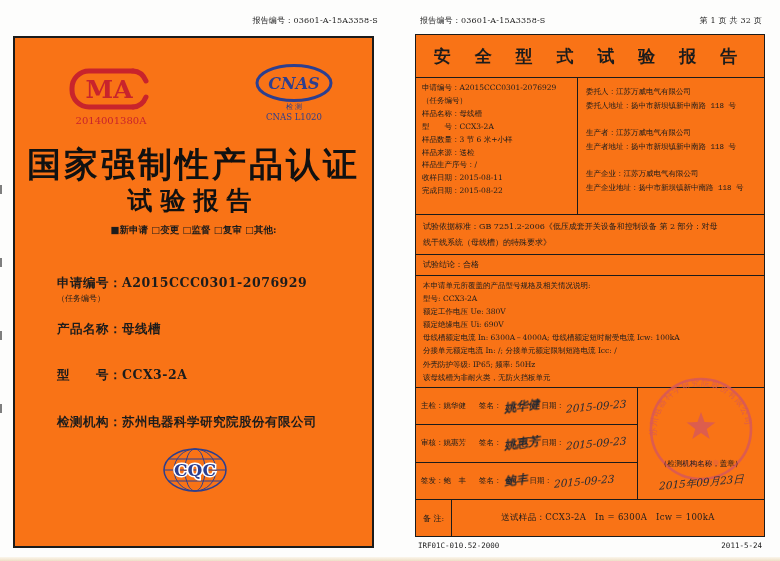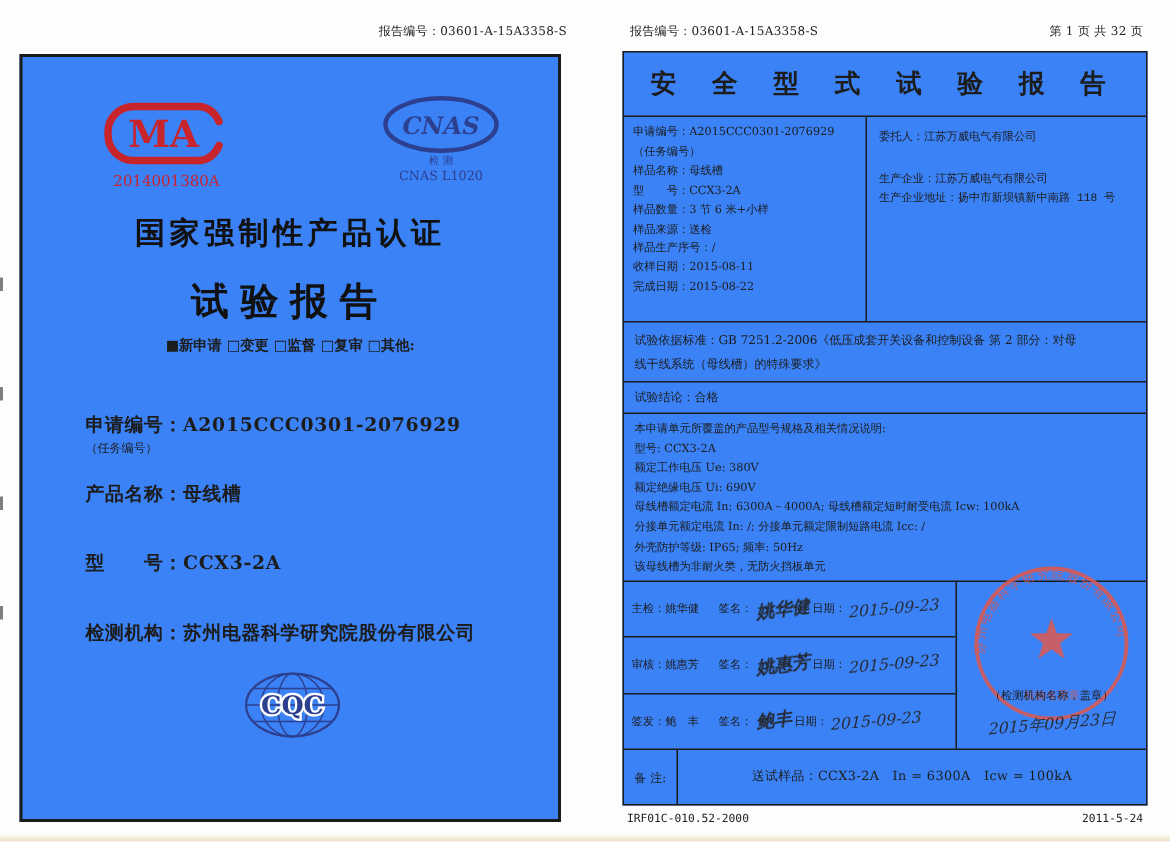--- a/index.html
+++ b/index.html
@@ -1,30 +1,30 @@
 <!DOCTYPE html>
 <html><head>
 <meta charset="utf-8">
 <style>
   * { margin:0; padding:0; box-sizing:border-box; }
   body { width:780px; height:561px; position:relative; background:#fdfdfc;
          font-family:"DejaVu Serif","Liberation Serif",serif; color:#1c1c1c; overflow:hidden; }
   .abs { position:absolute; }
 
   
-  .page-box { position:absolute; background:#3b82f6; border:2px solid #1b1b1b; }
+  .page-box { position:absolute; background:#f97316; border:2px solid #1b1b1b; }
   #left-page  { left:13px;  top:36px; width:361px; height:512px; }
   #right-page { left:415px; top:34px; width:350px; height:503px; border-width:1.5px;
                 display:flex; flex-direction:column; }
 
   .report-no { font-size:8px; letter-spacing:.2px; color:#222; }
 
   
   .lp-title { width:100%; text-align:center; font-weight:700; color:#111; }
-  #lp-title1 { top:104px; font-size:20px; letter-spacing:3px; }
+  #lp-title1 { top:104px; font-size:34px; letter-spacing:3px; }
   #lp-title2 { top:146px; font-size:25px; letter-spacing:8px; }
   #lp-checkline { top:186px; width:100%; text-align:center; font-size:9.5px; font-weight:700; }
   .lp-field { left:42px; font-size:12.5px; font-weight:700; letter-spacing:.5px; }
   .lp-sub   { left:42px; font-size:8px; }
 
   
   .row { border-bottom:1.2px solid #1b1b1b; }
   #rp-title-row { height:43px; line-height:43px; text-align:center;
                   font-size:17px; font-weight:700; letter-spacing:9px; }
   #rp-info-row { height:137px; display:flex; }
@@ -139,20 +139,25 @@
       <div class="iline">型　　号：CCX3-2A</div>
       <div class="iline">样品数量：3 节 6 米+小样</div>
       <div class="iline">样品来源：送检</div>
       <div class="iline">样品生产序号：/</div>
       <div class="iline">收样日期：2015-08-11</div>
       <div class="iline">完成日期：2015-08-22</div>
     </div>
     <div id="rp-info-right">
       <div class="igroup">
         <div class="iline">委托人：江苏万威电气有限公司</div>
+        <div class="iline">委托人地址：扬中市新坝镇新中南路 118 号</div>
+      </div>
+      <div class="igroup">
+        <div class="iline">生产者：江苏万威电气有限公司</div>
+        <div class="iline">生产者地址：扬中市新坝镇新中南路 118 号</div>
       </div>
       <div class="igroup">
         <div class="iline">生产企业：江苏万威电气有限公司</div>
         <div class="iline">生产企业地址：扬中市新坝镇新中南路 118 号</div>
       </div>
     </div>
   </div>
 
   <div id="rp-std-row" class="row">
     <div>试验依据标准：GB 7251.2-2006《低压成套开关设备和控制设备 第 2 部分：对母</div>

